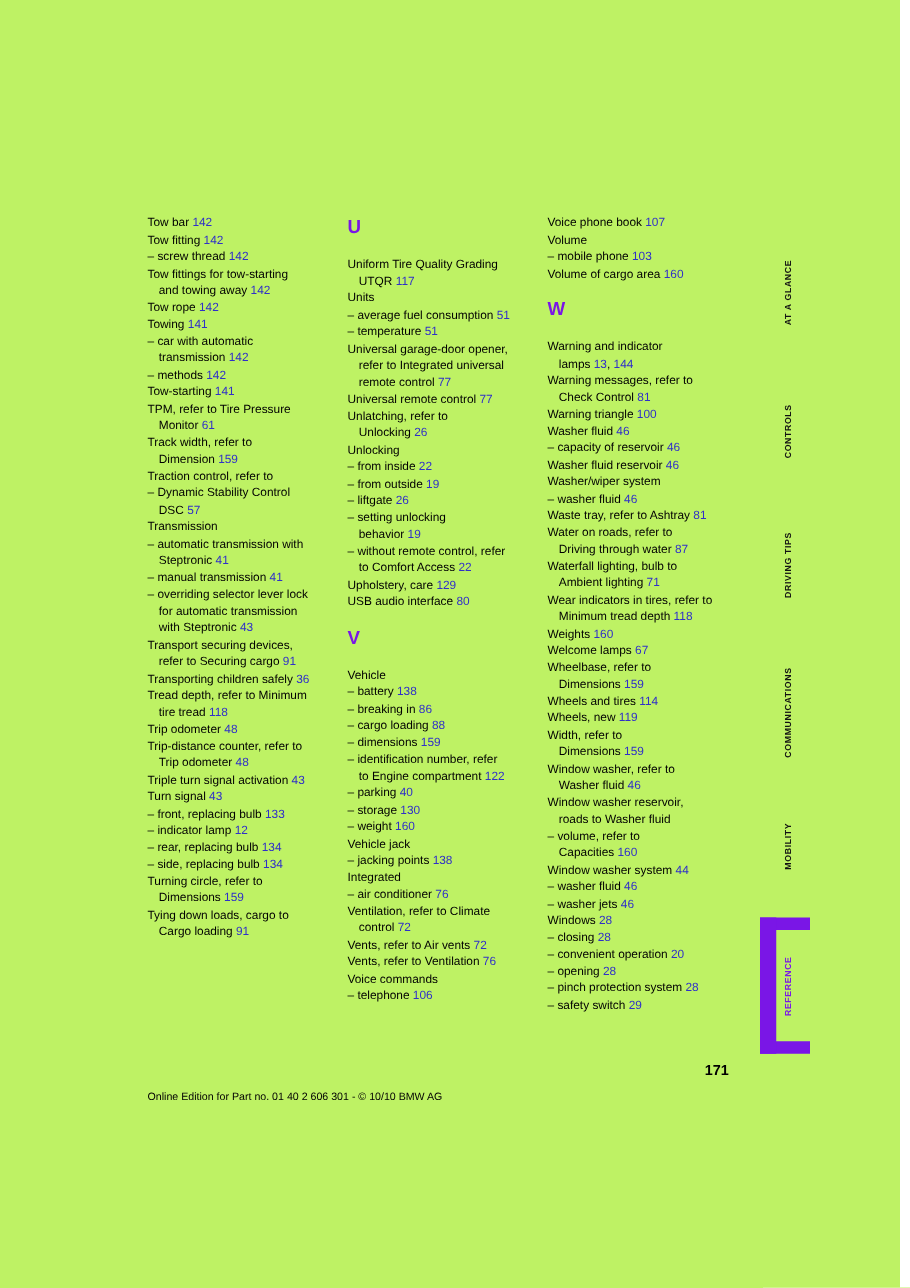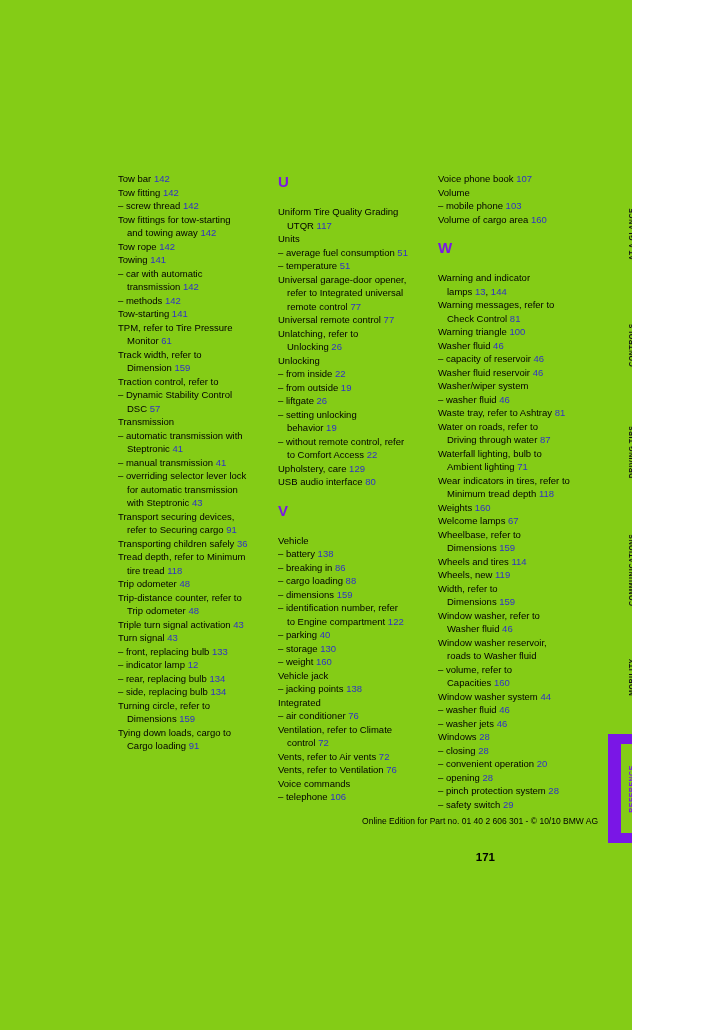--- a/index.html
+++ b/index.html
@@ -1,41 +1,41 @@
 <!DOCTYPE html>
 <html style="--accent: #7a16e6; --link: #3030c8;"><head>
 <meta charset="utf-8">
 <style>
   :root{
     --accent:#7a16e6;
     --link:#3030c8;
   }
   *{margin:0;padding:0;box-sizing:border-box;}
   body{background:#fff;font-family:"Liberation Sans",sans-serif;}
-  .page{position:relative;width:632px;height:1030px;background:#84cc16;overflow:hidden;}
+  .page{position:relative;width:720px;height:1030px;background:#bef264;overflow:hidden;}
 
   
   .content{position:absolute;left:118px;top:172px;display:flex;}
   .col{width:160px;flex:0 0 160px;}
   .line{font-size:9.5px;line-height:13.5px;color:#000;white-space:nowrap;}
   .line.ind{padding-left:9px;}
   .num{color:var(--link);cursor:pointer;}
   .letter{font-size:15px;line-height:15px;font-weight:bold;color:var(--accent);margin:14px 0 16px 0;}
   .col > .letter:first-child{margin-top:2px;}
 
   
   .sb-label{position:absolute;left:631px;transform:translate(-50%,-50%) rotate(-90deg);
     white-space:nowrap;font-size:7px;font-weight:bold;letter-spacing:0.5px;color:#111;}
   .sb-label.active{color:var(--accent);}
   .bracket{position:absolute;left:608px;top:734px;width:40px;height:109px;
     border-left:13px solid var(--accent);border-top:10px solid var(--accent);
     border-bottom:10px solid var(--accent);}
 
   
-  .footer{position:absolute;left:118px;top:816px;width:480px;text-align:right;
+  .footer{position:absolute;left:118px;top:872px;width:480px;text-align:left;
     font-size:8.5px;color:#000;}
   .pagenum{position:absolute;right:137px;top:851px;font-size:11.5px;font-weight:bold;color:#000;}
 </style>
 </head>
 <body>
 
 <div class="page">
 
   <div class="content">
       <div class="col">

